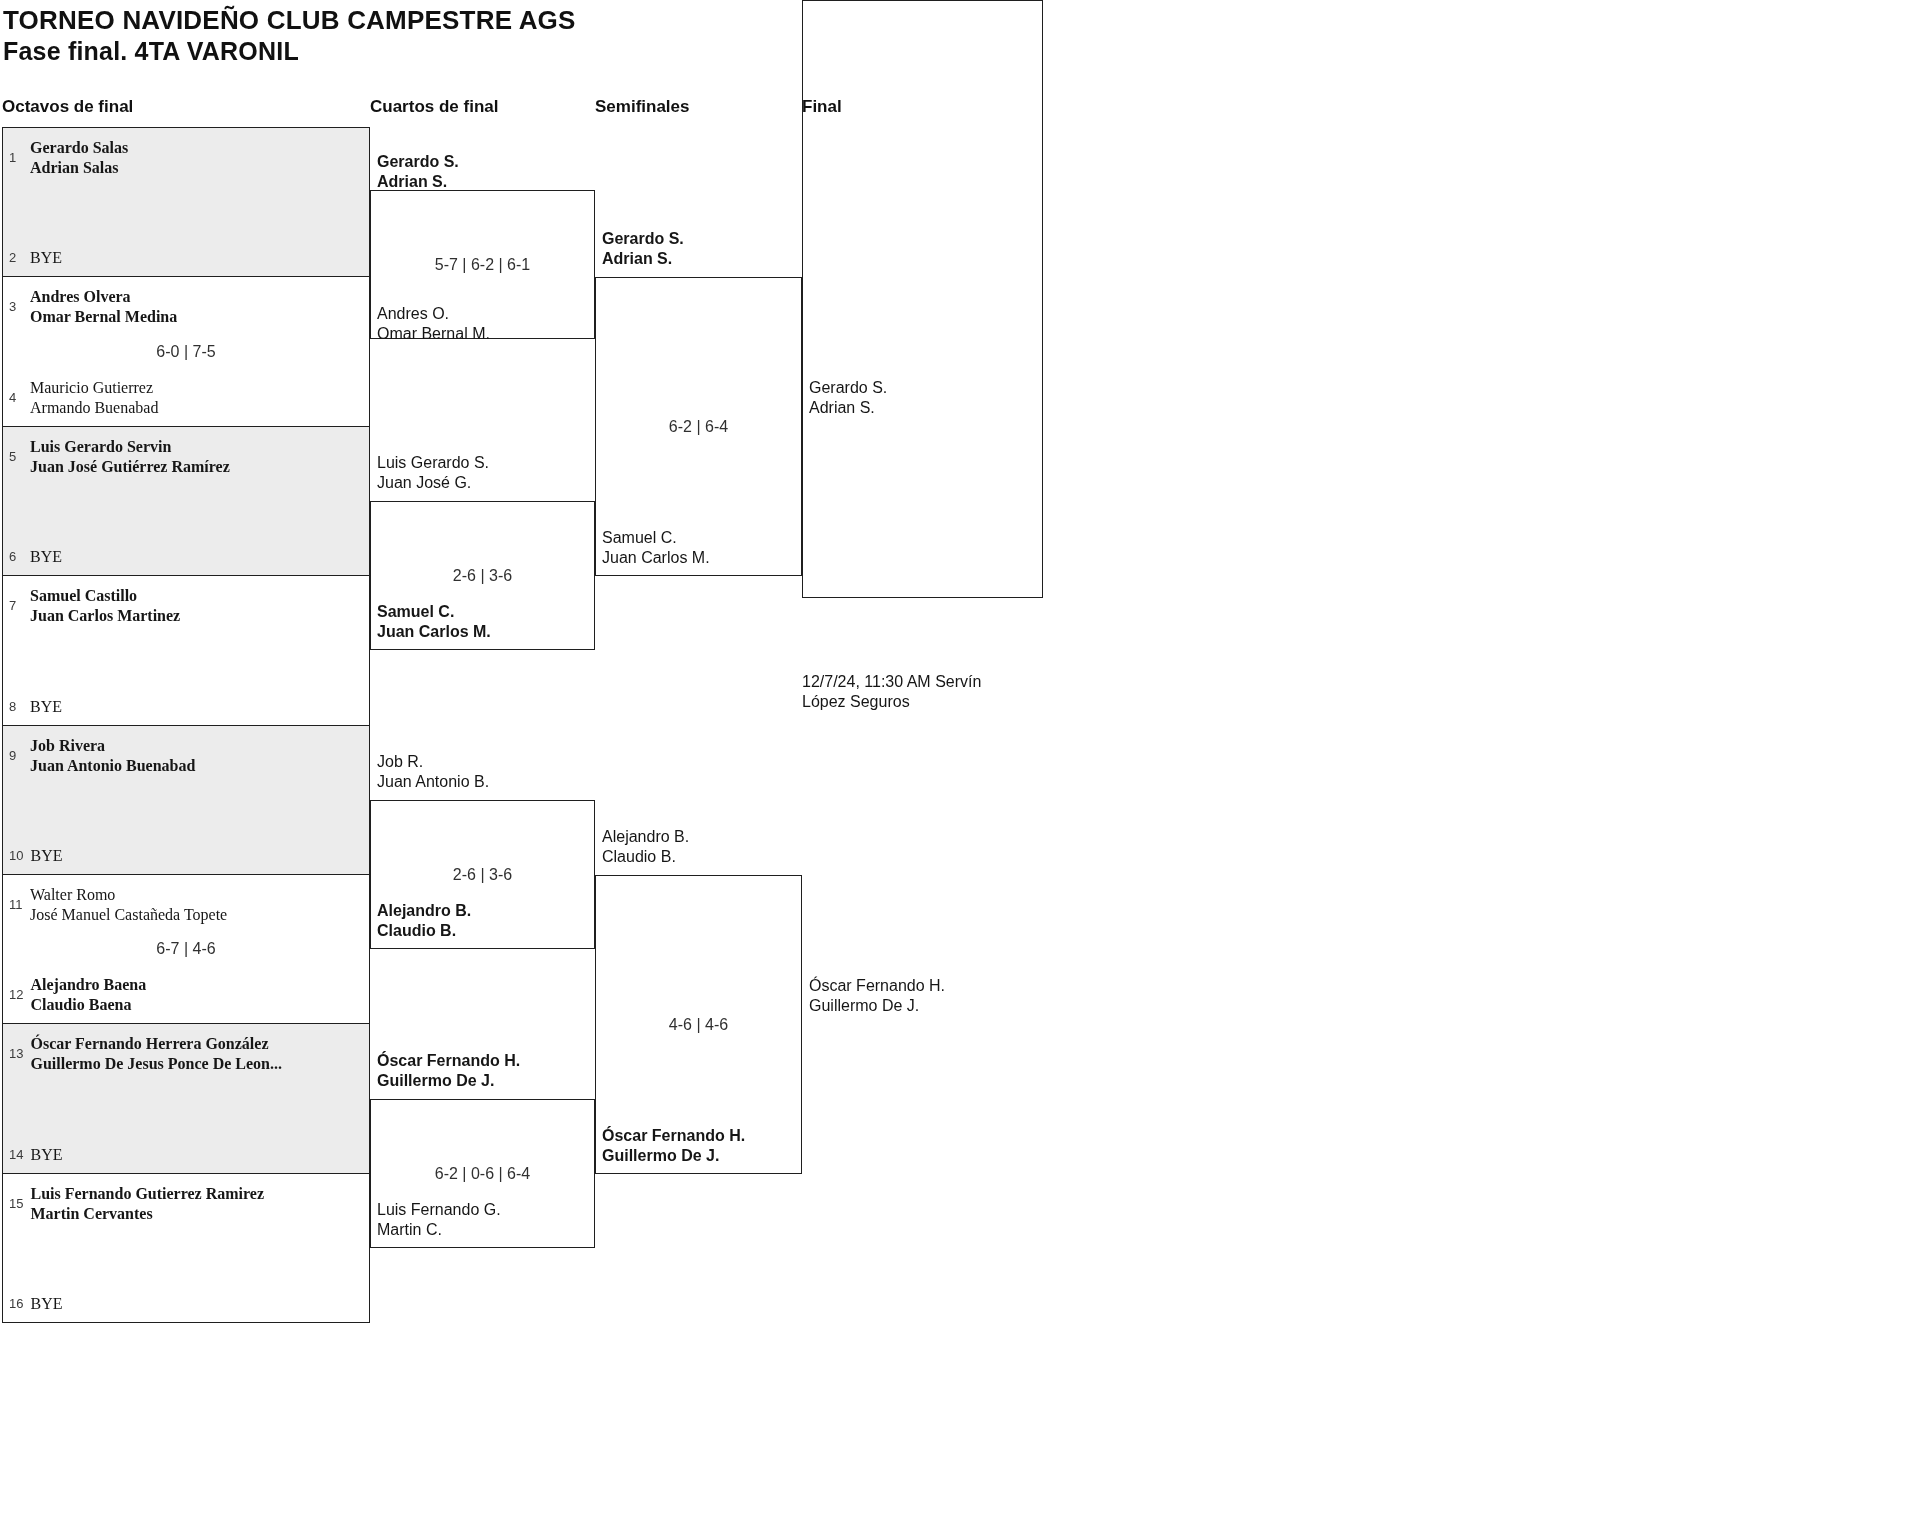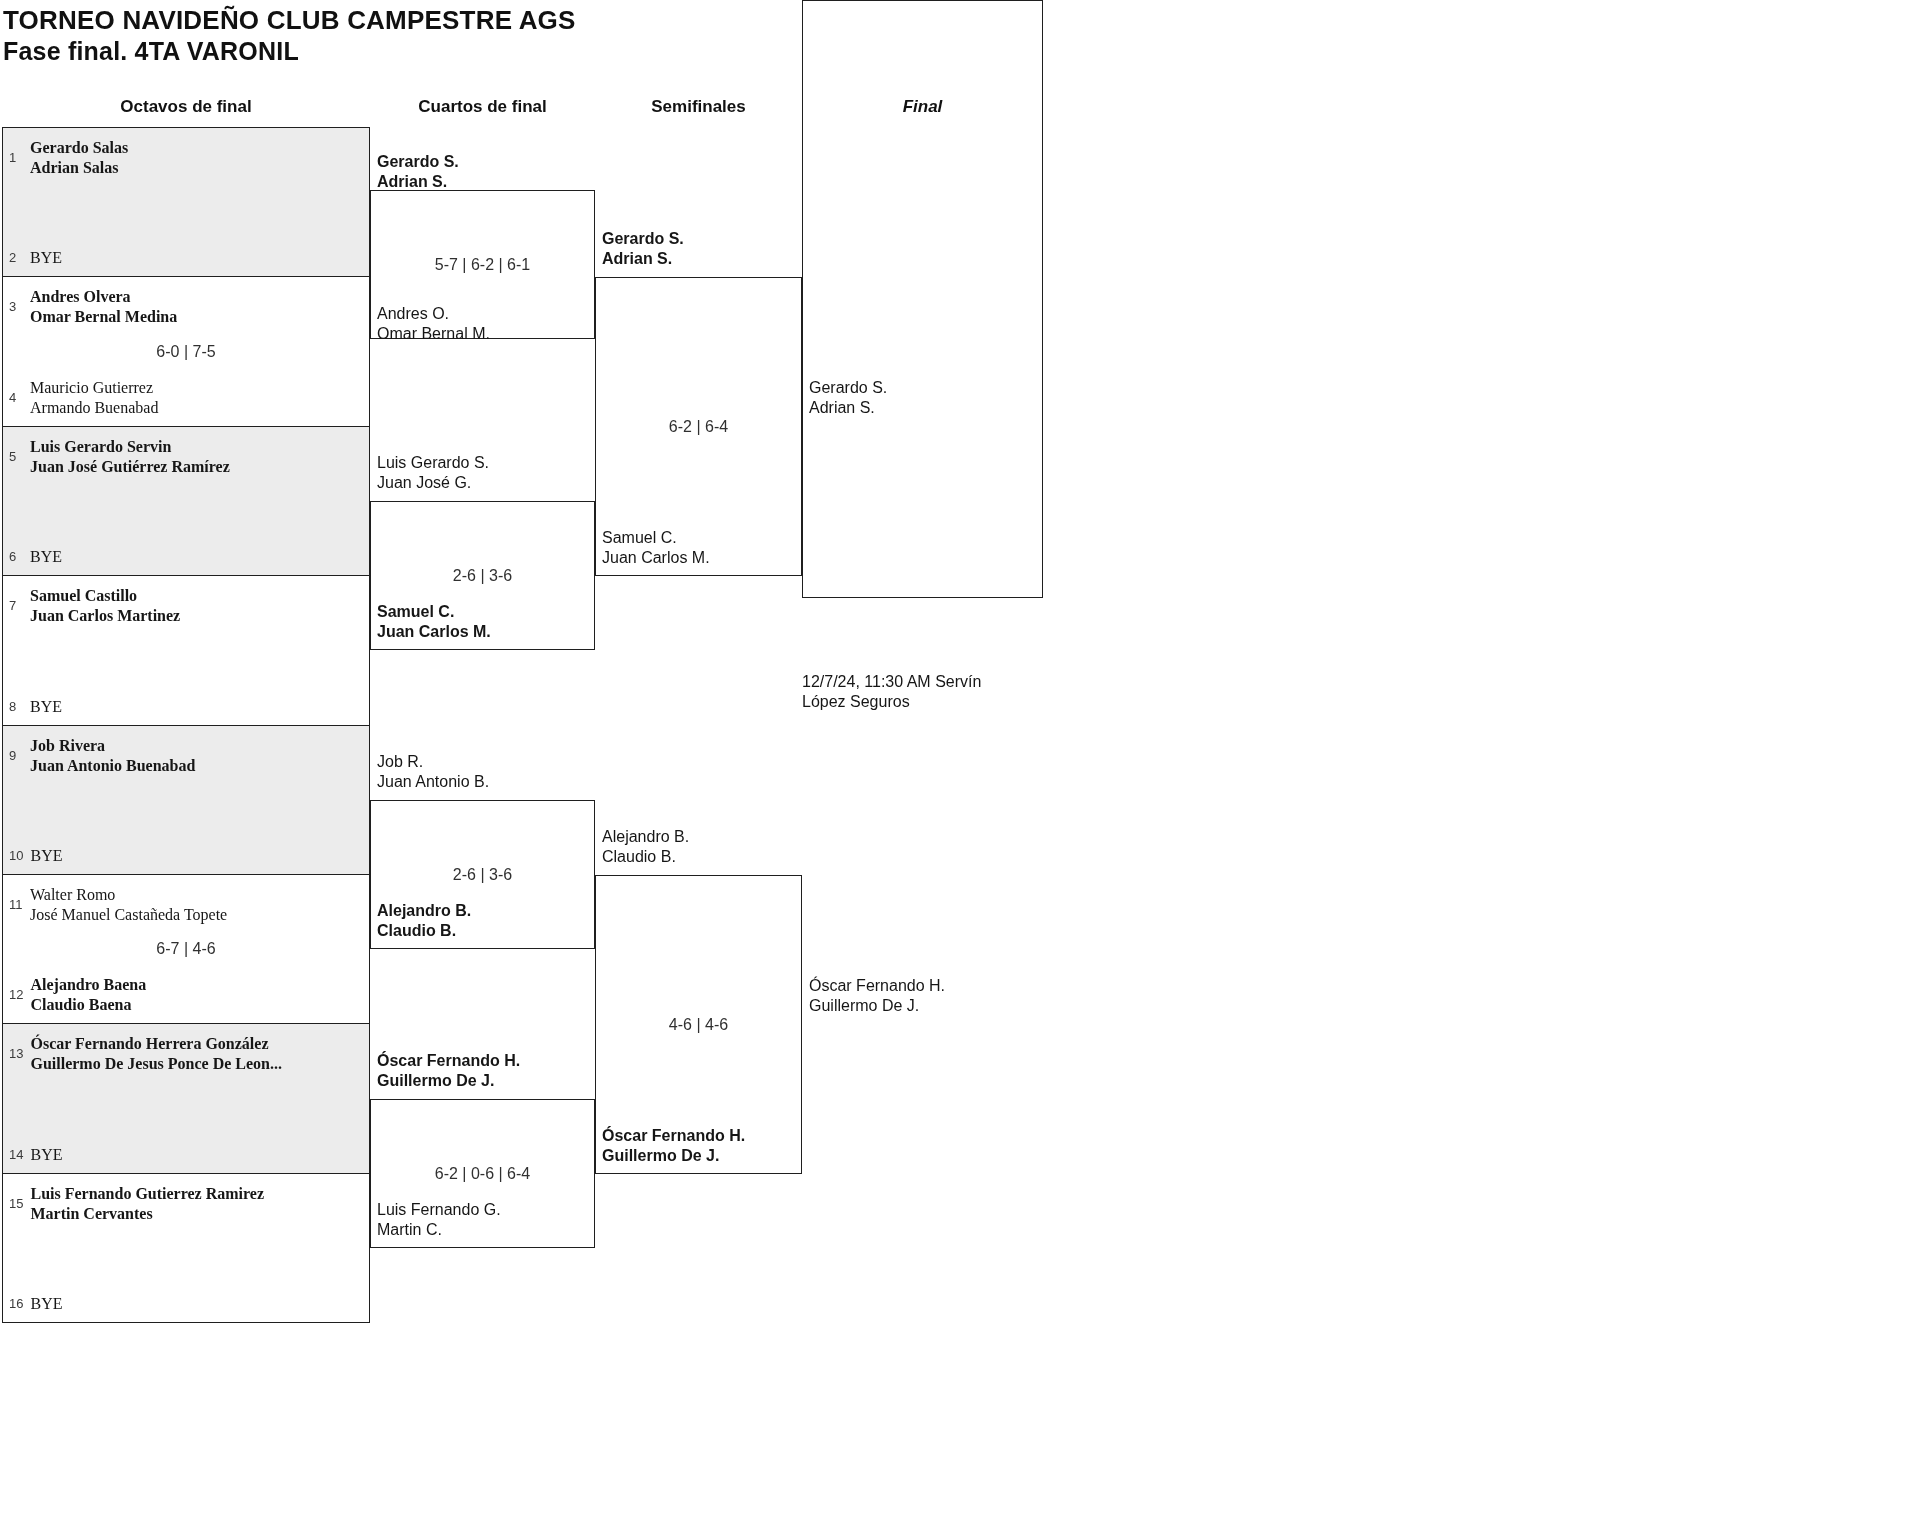--- a/index.html
+++ b/index.html
@@ -40,26 +40,26 @@
   .logo-text {
     position:absolute; left:63px; top:8px;
     font-size:49px; line-height:54px; font-weight:700;
     letter-spacing:-2px; color:#7ab829;
   }
 
   
   .col-header {
     position:absolute; top:97px; height:22px;
     font-size:17px; font-weight:700; color:#111;
-    text-align:center;
+    text-align:left;
   }
   .ch-r16 { left:2px;   width:368px; }
   .ch-qf  { left:370px; width:225px; }
   .ch-sf  { left:595px; width:207px; }
-  .ch-f   { left:802px; width:241px;font-style:italic; }
+  .ch-f   { left:802px; width:241px; }
 
   
   .r16-col {
     position:absolute; left:2px; top:127px; width:368px; height:1196px;
     border:1px solid #1f1f1f;
     display:flex; flex-direction:column;
   }
   .r16-row { position:relative; flex:1 1 0; }
   .r16-row:not(:last-child) { border-bottom:1px solid #1f1f1f; }
   .r16-row.shaded { background:#ececec; }

